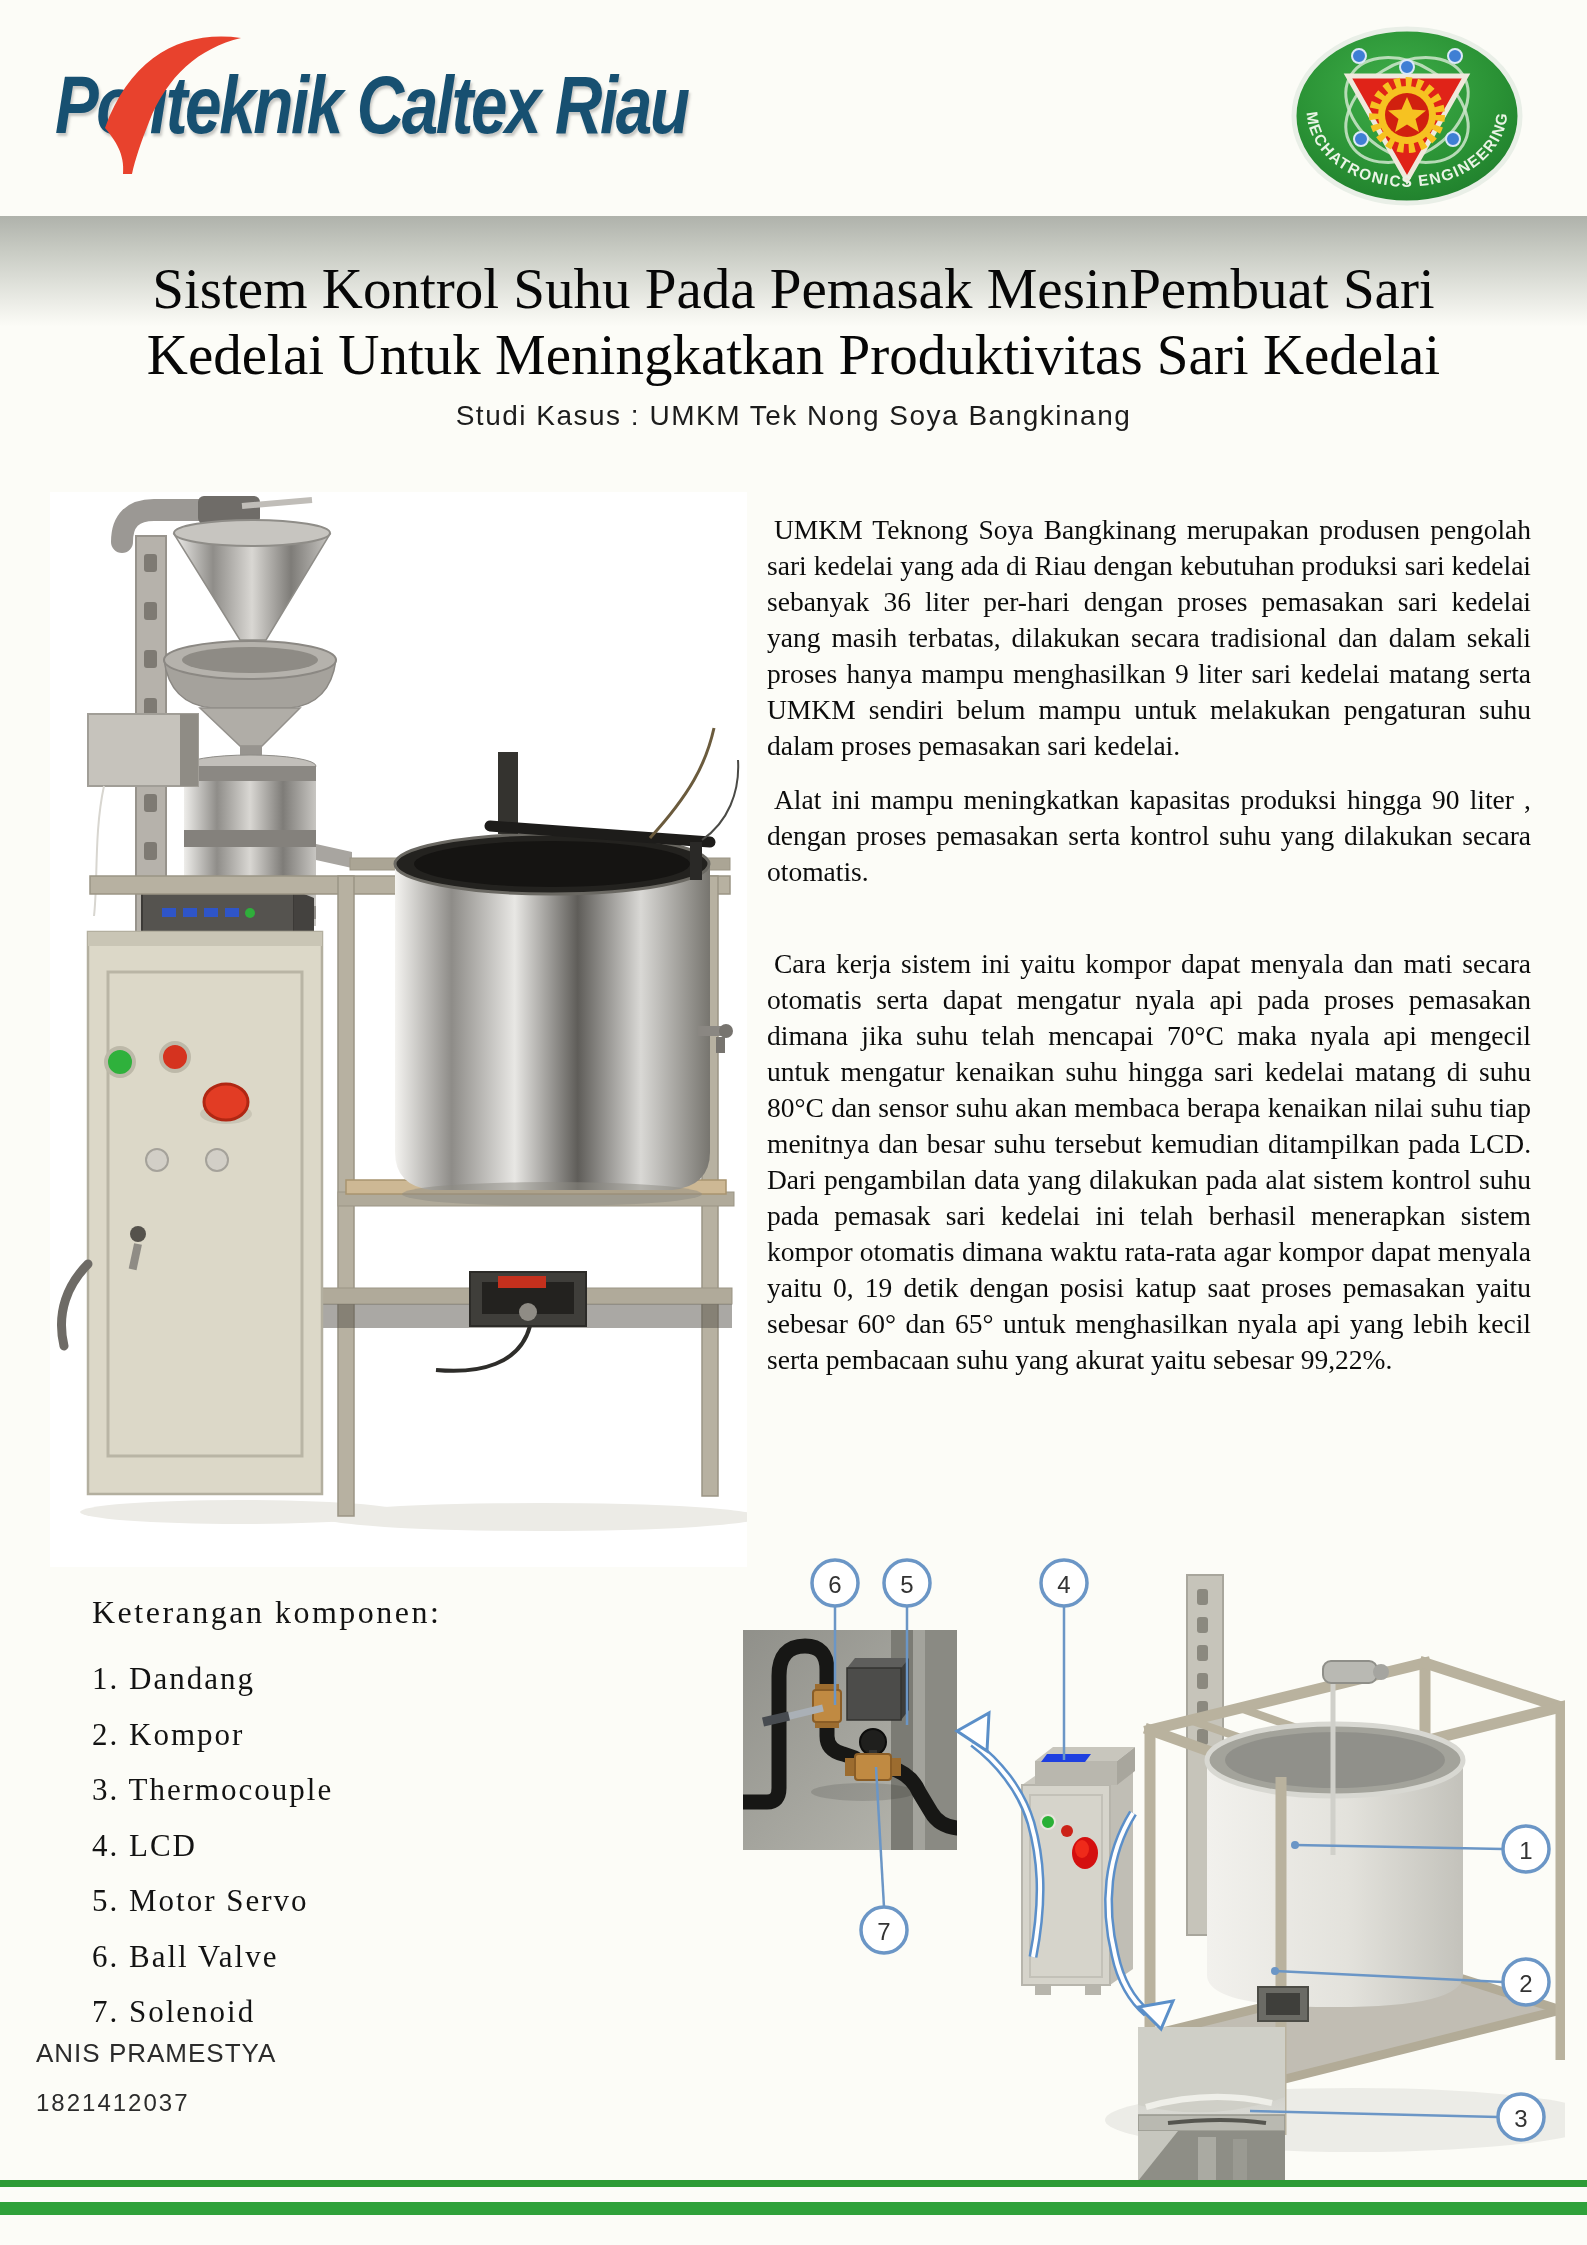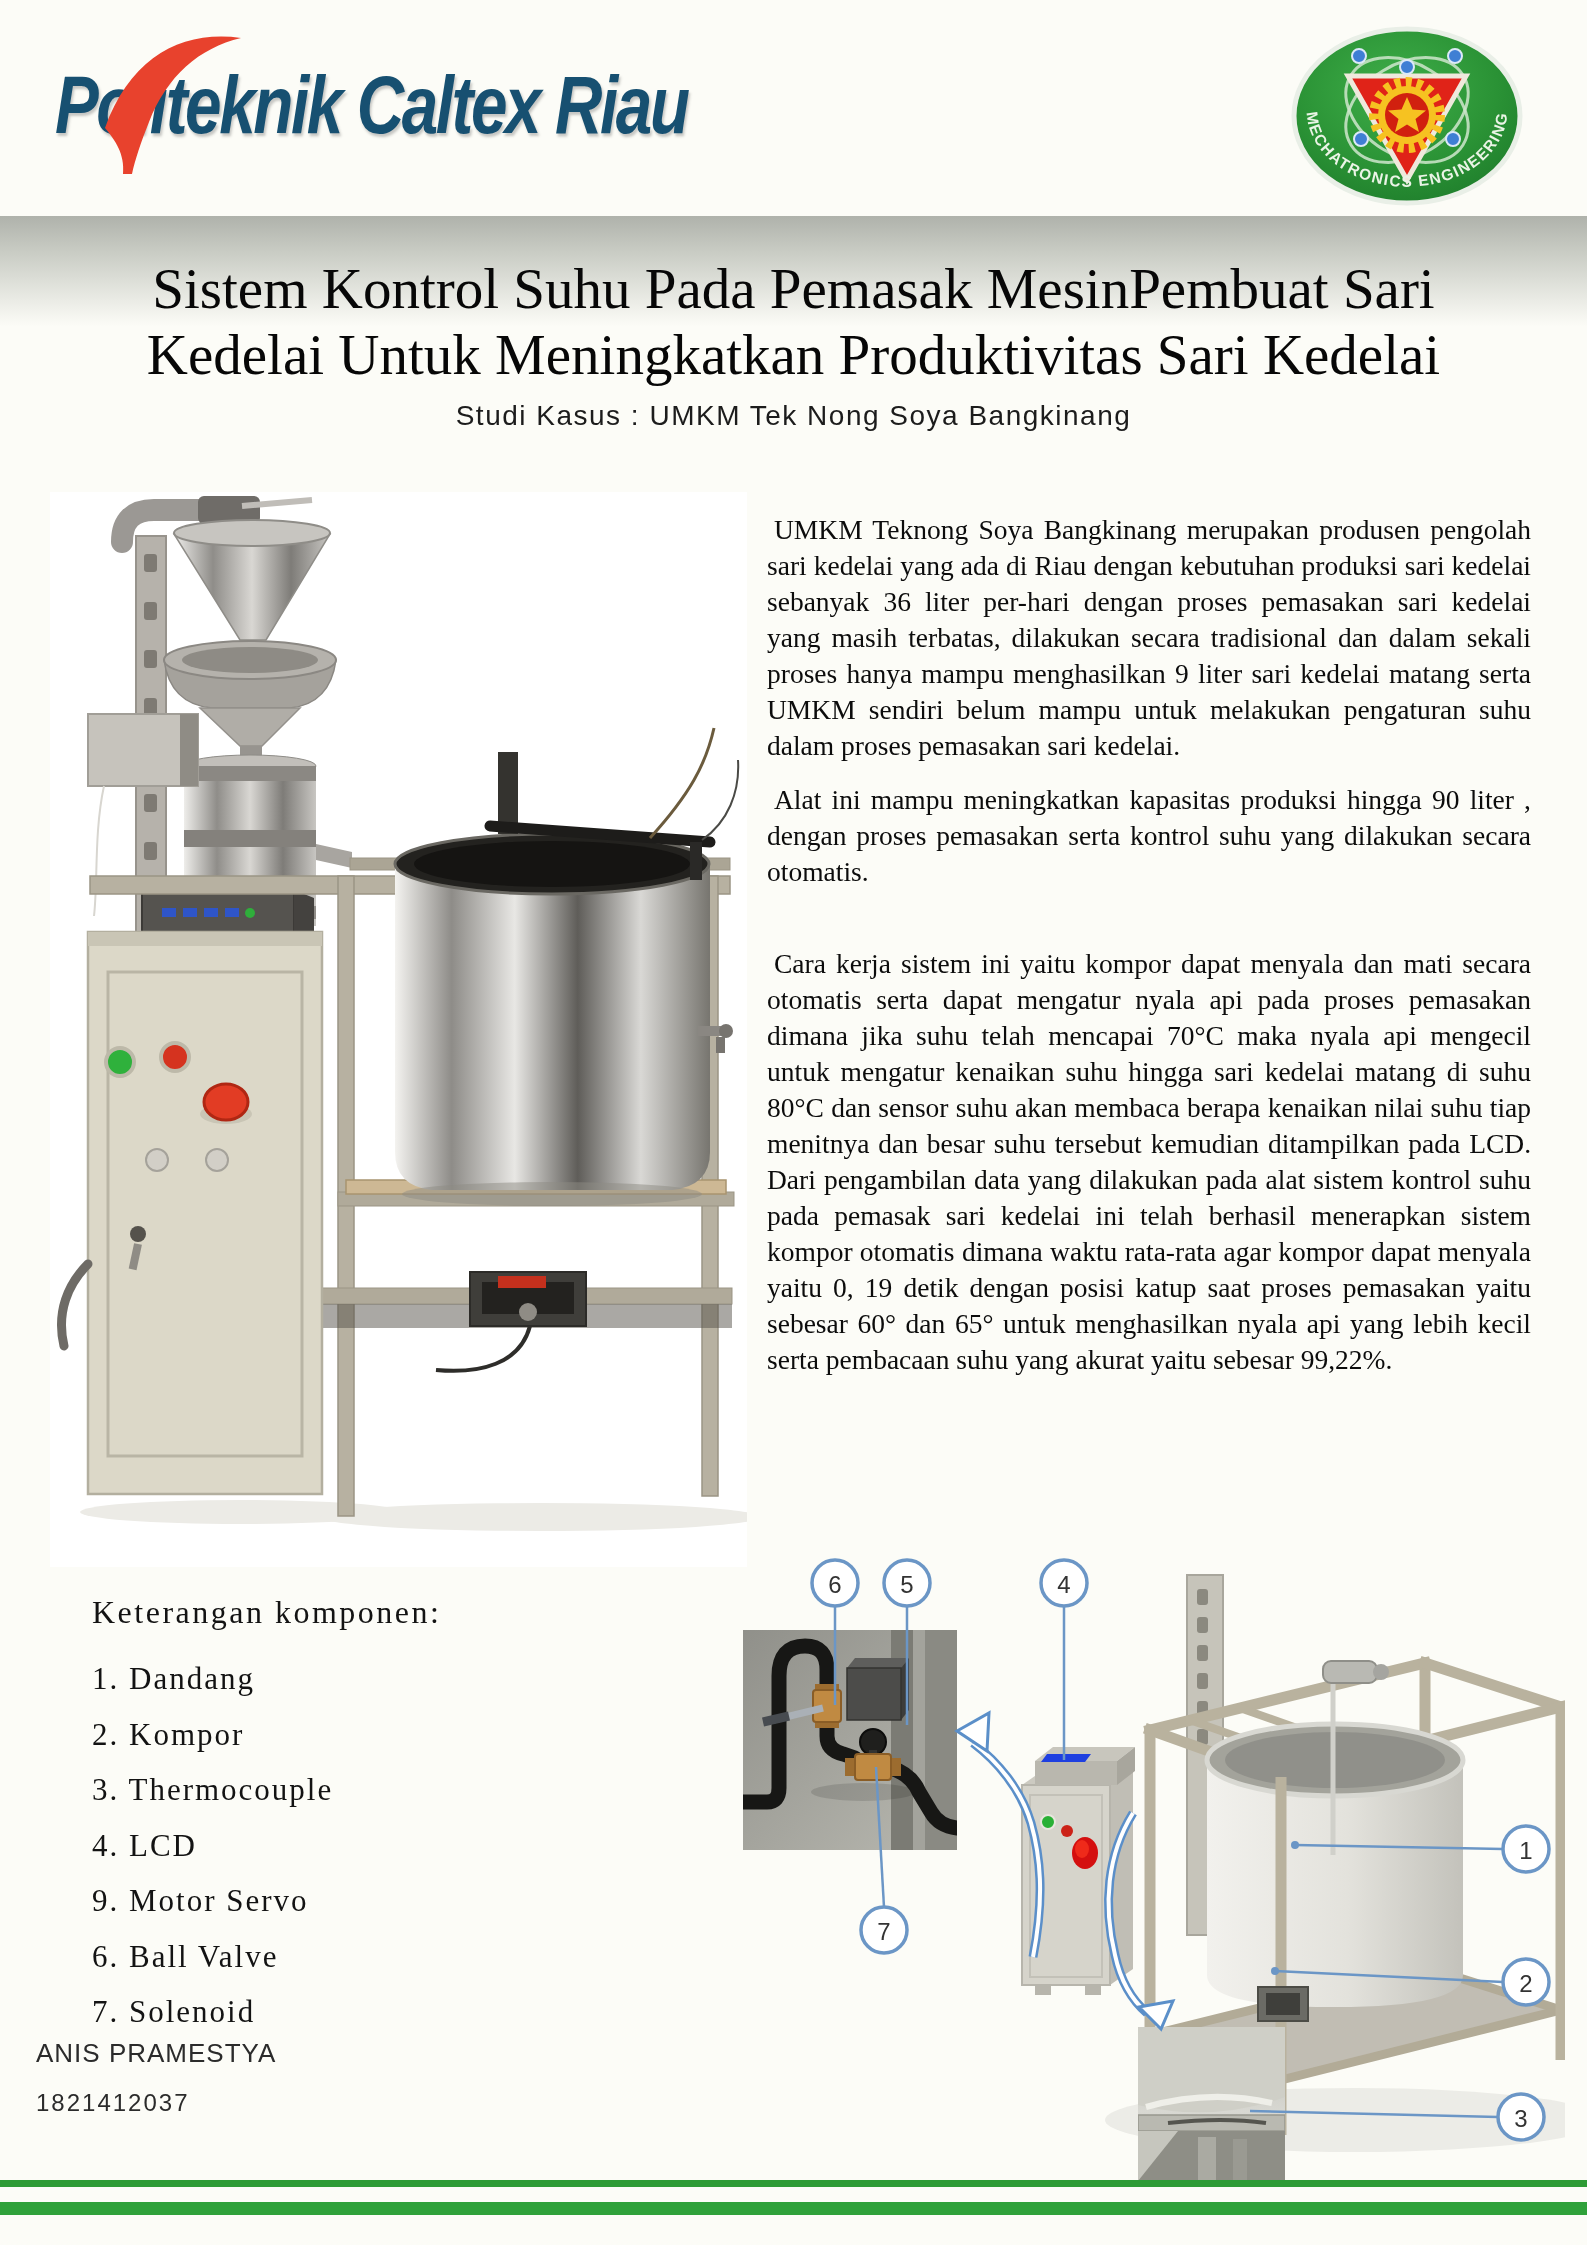--- a/index.html
+++ b/index.html
@@ -253,21 +253,21 @@
     <p id="p2">Alat ini mampu meningkatkan kapasitas produksi hingga 90 liter , dengan proses pemasakan serta kontrol suhu yang dilakukan secara otomatis.</p>
     <p id="p3">Cara kerja sistem ini yaitu kompor dapat menyala dan mati secara otomatis serta dapat mengatur nyala api pada proses pemasakan dimana jika suhu telah mencapai 70°C maka nyala api mengecil untuk mengatur kenaikan suhu hingga sari kedelai matang di suhu 80°C dan sensor suhu akan membaca berapa kenaikan nilai suhu tiap menitnya dan besar suhu tersebut kemudian ditampilkan pada LCD. Dari pengambilan data yang dilakukan pada alat sistem kontrol suhu pada pemasak sari kedelai ini telah berhasil menerapkan sistem kompor otomatis dimana waktu rata-rata agar kompor dapat menyala yaitu 0, 19 detik dengan posisi katup saat proses pemasakan yaitu sebesar 60° dan 65° untuk menghasilkan nyala api yang lebih kecil serta pembacaan suhu yang akurat yaitu sebesar 99,22%.</p>
   </div>
 
   <div id="components">
     <div class="comp-head">Keterangan komponen:</div>
     <div class="comp-item">1. Dandang</div>
     <div class="comp-item">2. Kompor</div>
     <div class="comp-item">3. Thermocouple</div>
     <div class="comp-item">4. LCD</div>
-    <div class="comp-item">9. Motor Servo</div>
+    <div class="comp-item">5. Motor Servo</div>
     <div class="comp-item">6. Ball Valve</div>
     <div class="comp-item">7. Solenoid</div>
   </div>
 
   <div id="author">
     <div class="author-name">ANIS PRAMESTYA</div>
     <div class="author-id">1821412037</div>
   </div>
 
   <svg id="diagram" viewBox="0 0 830 635">

